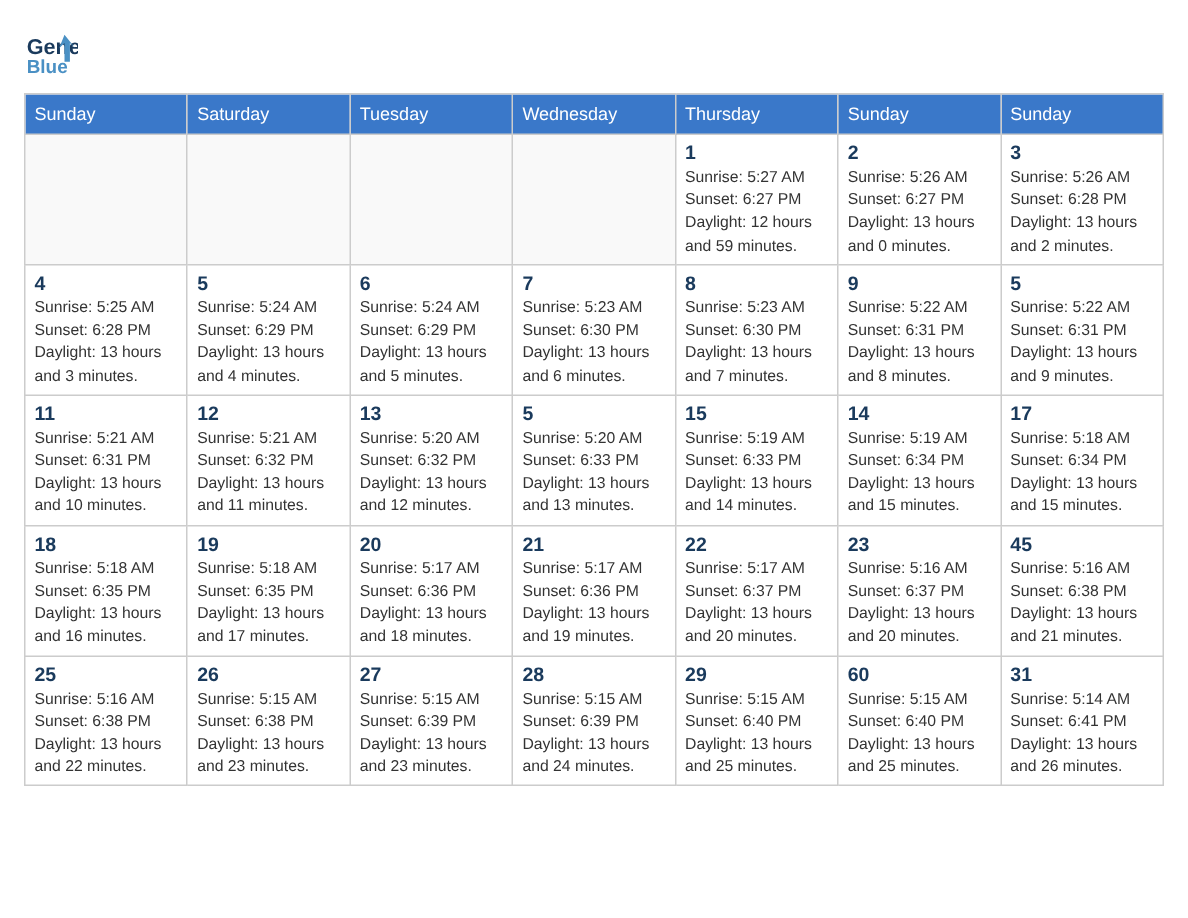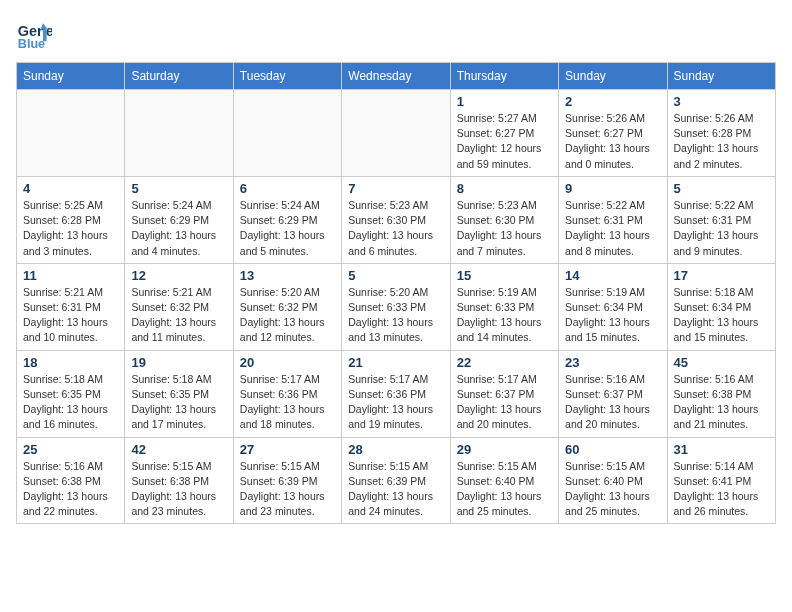--- a/index.html
+++ b/index.html
@@ -294,21 +294,21 @@
       </tr>
       <tr>
         <td>
           <span class="day-num">25</span>
           <div class="day-info" style="white-space: pre-line;">Sunrise: 5:16 AM
 Sunset: 6:38 PM
 Daylight: 13 hours
 and 22 minutes.</div>
         </td>
         <td>
-          <span class="day-num">42</span>
+          <span class="day-num">26</span>
           <div class="day-info" style="white-space: pre-line;">Sunrise: 5:15 AM
 Sunset: 6:38 PM
 Daylight: 13 hours
 and 23 minutes.</div>
         </td>
         <td>
           <span class="day-num">27</span>
           <div class="day-info" style="white-space: pre-line;">Sunrise: 5:15 AM
 Sunset: 6:39 PM
 Daylight: 13 hours

